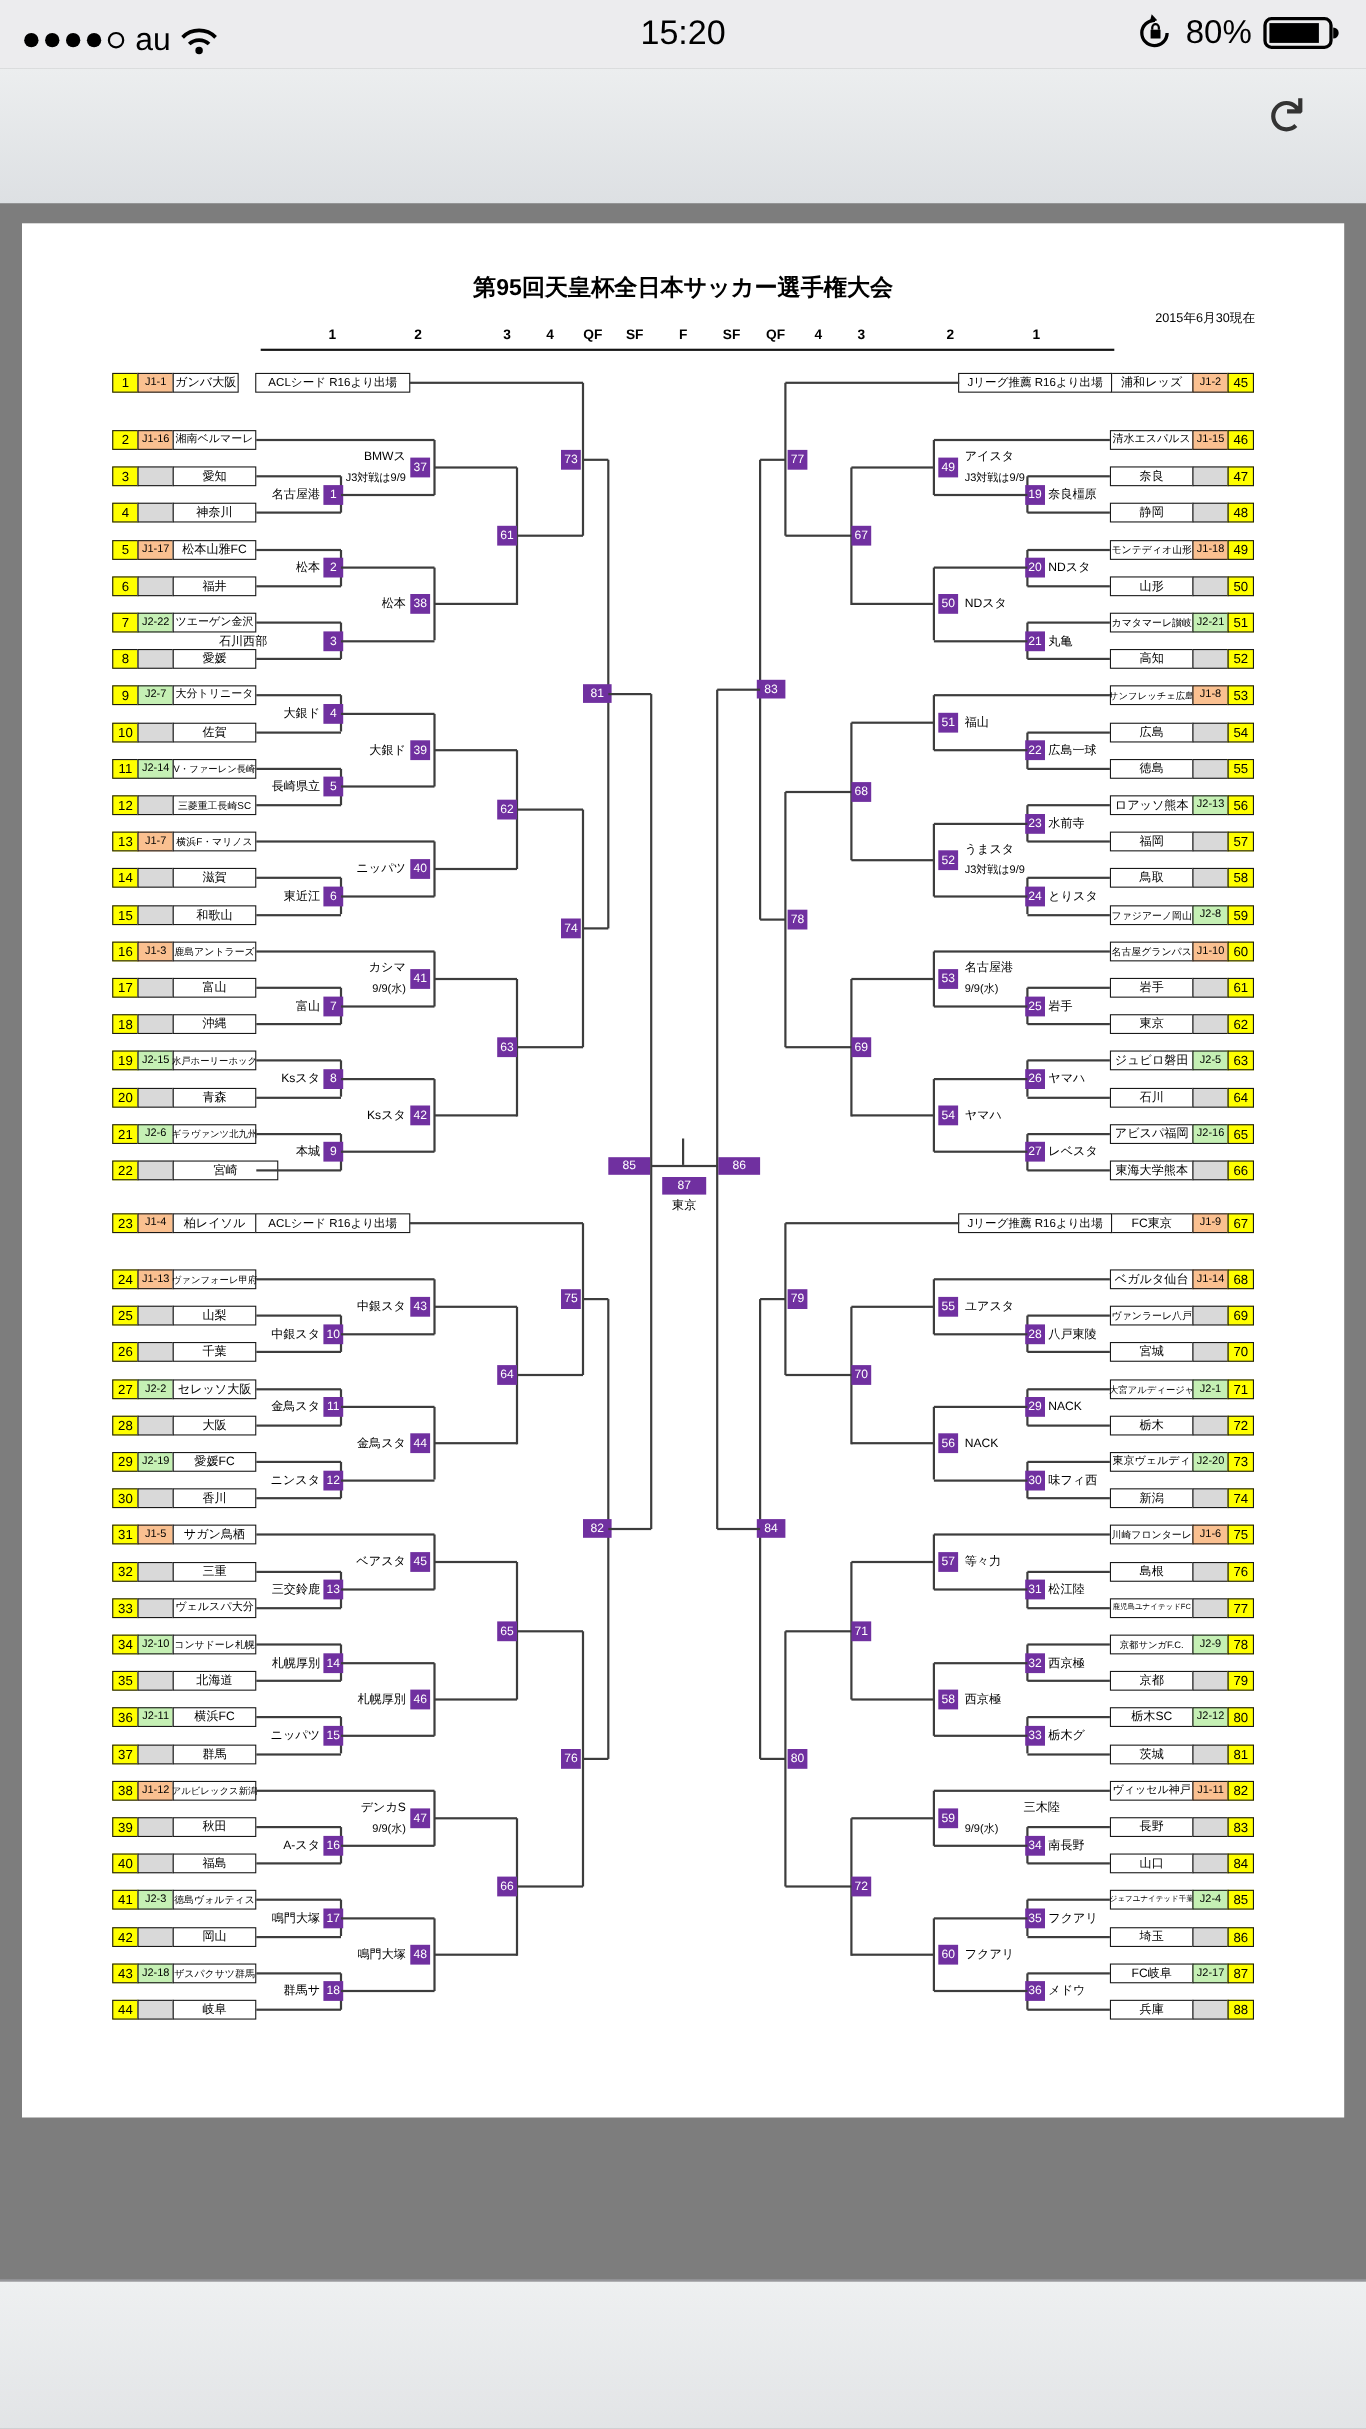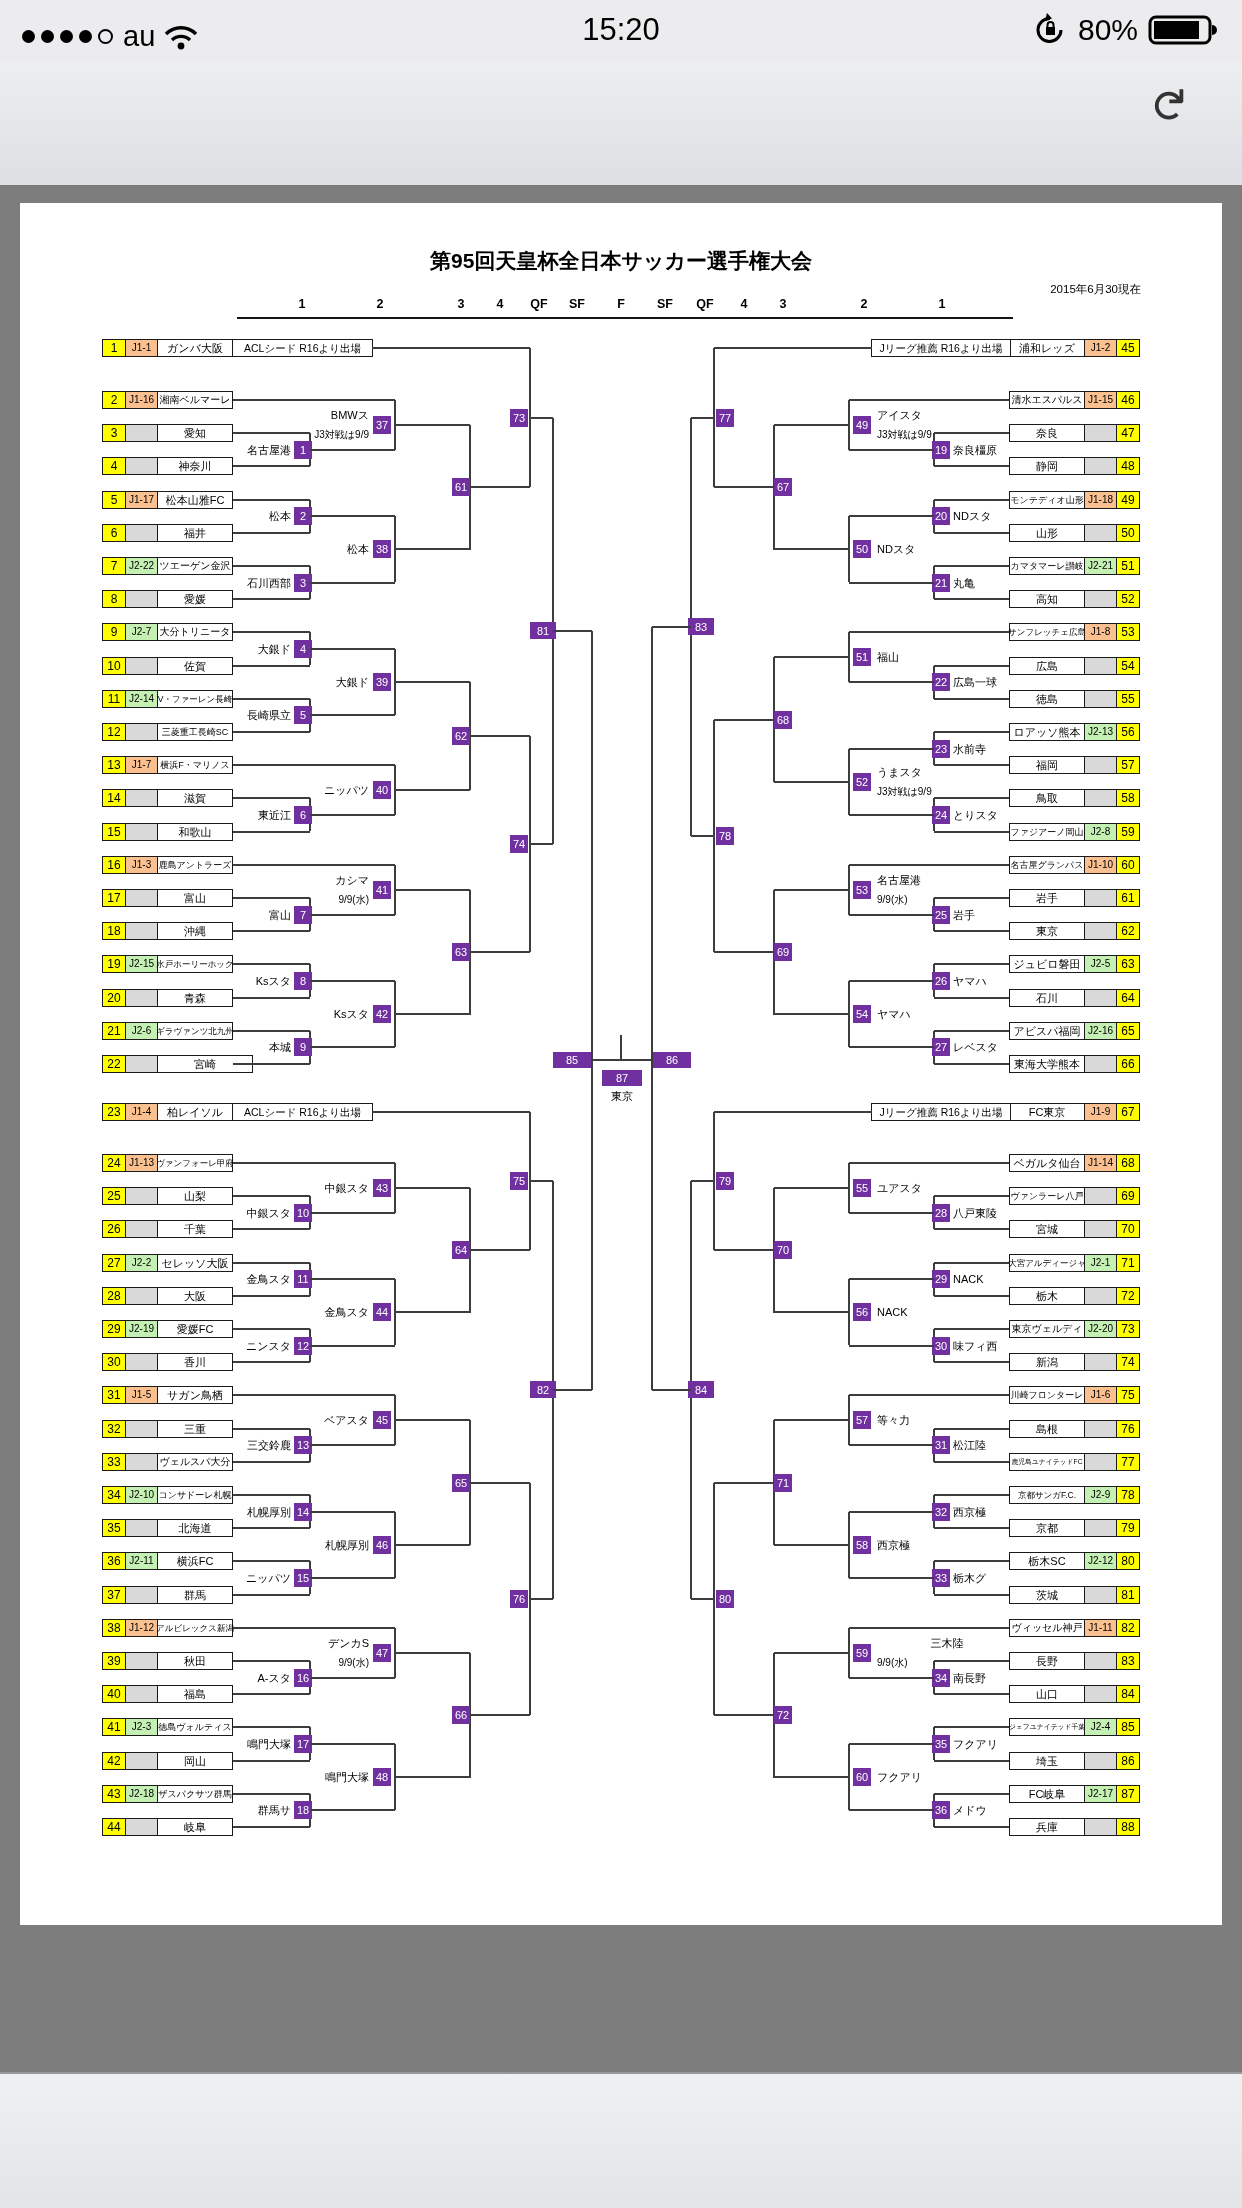--- a/index.html
+++ b/index.html
@@ -92,21 +92,21 @@
     <div class="rhead" style="left: 705px;">QF</div>
     <div class="rhead" style="left: 744px;">4</div>
     <div class="rhead" style="left: 783px;">3</div>
     <div class="rhead" style="left: 864px;">2</div>
     <div class="rhead" style="left: 942px;">1</div>
   </div>
 <div id="headline"></div>
 <div id="bracket">
     <div class="box" style="left: 102px; width: 24px; top: 339px; background: rgb(255, 255, 0); font-size: 12px;">1</div>
     <div class="box" style="left: 125px; width: 33px; top: 339px; background: rgb(250, 192, 144); font-size: 10px;">J1-1</div>
-    <div class="box" style="left: 157px; width: 76px; top: 339px; background: rgb(255, 255, 255); font-size: 11px;">ガンバ大阪</div>
+    <div class="box" style="left: 157px; width: 60px; top: 339px; background: rgb(255, 255, 255); font-size: 11px;">ガンバ大阪</div>
     <div class="box" style="left: 232px; width: 141px; top: 339px; background: rgb(255, 255, 255); font-size: 10.5px;">ACLシード  R16より出場</div>
     <div class="box" style="left: 102px; width: 24px; top: 391px; background: rgb(255, 255, 0); font-size: 12px;">2</div>
     <div class="box" style="left: 125px; width: 33px; top: 391px; background: rgb(250, 192, 144); font-size: 10px;">J1-16</div>
     <div class="box" style="left: 157px; width: 76px; top: 391px; background: rgb(255, 255, 255); font-size: 10px;">湘南ベルマーレ</div>
     <div class="box" style="left: 102px; width: 24px; top: 424px; background: rgb(255, 255, 0); font-size: 12px;">3</div>
     <div class="box" style="left: 125px; width: 33px; top: 424px; background: rgb(217, 217, 217); font-size: 10px;"></div>
     <div class="box" style="left: 157px; width: 76px; top: 424px; background: rgb(255, 255, 255); font-size: 11px;">愛知</div>
     <div class="box" style="left: 102px; width: 24px; top: 457px; background: rgb(255, 255, 0); font-size: 12px;">4</div>
     <div class="box" style="left: 125px; width: 33px; top: 457px; background: rgb(217, 217, 217); font-size: 10px;"></div>
     <div class="box" style="left: 157px; width: 76px; top: 457px; background: rgb(255, 255, 255); font-size: 11px;">神奈川</div>
@@ -372,21 +372,21 @@
     <div class="vlabel" style="left: 151px; width: 140px; top: 442px; text-align: right;">名古屋港</div>
     <div class="hl" style="position: absolute; left: 233px; top: 499px; width: 77px; height: 2px; background: rgb(61, 61, 61);"></div>
     <div class="hl" style="position: absolute; left: 233px; top: 532px; width: 77px; height: 2px; background: rgb(61, 61, 61);"></div>
     <div class="vl" style="position: absolute; left: 309px; top: 500px; width: 2px; height: 33px; background: rgb(61, 61, 61);"></div>
     <div class=" badge" style="position: absolute; left: 294px; top: 507px; width: 18px; height: 18px; font-size: 11px;">2</div>
     <div class="vlabel" style="left: 151px; width: 140px; top: 508px; text-align: right;">松本</div>
     <div class="hl" style="position: absolute; left: 233px; top: 565px; width: 77px; height: 2px; background: rgb(61, 61, 61);"></div>
     <div class="hl" style="position: absolute; left: 233px; top: 598px; width: 77px; height: 2px; background: rgb(61, 61, 61);"></div>
     <div class="vl" style="position: absolute; left: 309px; top: 566px; width: 2px; height: 33px; background: rgb(61, 61, 61);"></div>
     <div class=" badge" style="position: absolute; left: 294px; top: 574px; width: 18px; height: 18px; font-size: 11px;">3</div>
-    <div class="vlabel" style="left: 151px; width: 140px; top: 575px; text-align: right;">石川西部</div>
+    <div class="vlabel" style="left: 151px; width: 140px; top: 575px; text-align: center;">石川西部</div>
     <div class="hl" style="position: absolute; left: 233px; top: 631px; width: 77px; height: 2px; background: rgb(61, 61, 61);"></div>
     <div class="hl" style="position: absolute; left: 233px; top: 665px; width: 77px; height: 2px; background: rgb(61, 61, 61);"></div>
     <div class="vl" style="position: absolute; left: 309px; top: 632px; width: 2px; height: 33px; background: rgb(61, 61, 61);"></div>
     <div class=" badge" style="position: absolute; left: 294px; top: 640px; width: 18px; height: 18px; font-size: 11px;">4</div>
     <div class="vlabel" style="left: 151px; width: 140px; top: 641px; text-align: right;">大銀ド</div>
     <div class="hl" style="position: absolute; left: 233px; top: 698px; width: 77px; height: 2px; background: rgb(61, 61, 61);"></div>
     <div class="hl" style="position: absolute; left: 233px; top: 731px; width: 77px; height: 2px; background: rgb(61, 61, 61);"></div>
     <div class="vl" style="position: absolute; left: 309px; top: 699px; width: 2px; height: 33px; background: rgb(61, 61, 61);"></div>
     <div class=" badge" style="position: absolute; left: 294px; top: 706px; width: 18px; height: 18px; font-size: 11px;">5</div>
     <div class="vlabel" style="left: 151px; width: 140px; top: 707px; text-align: right;">長崎県立</div>

